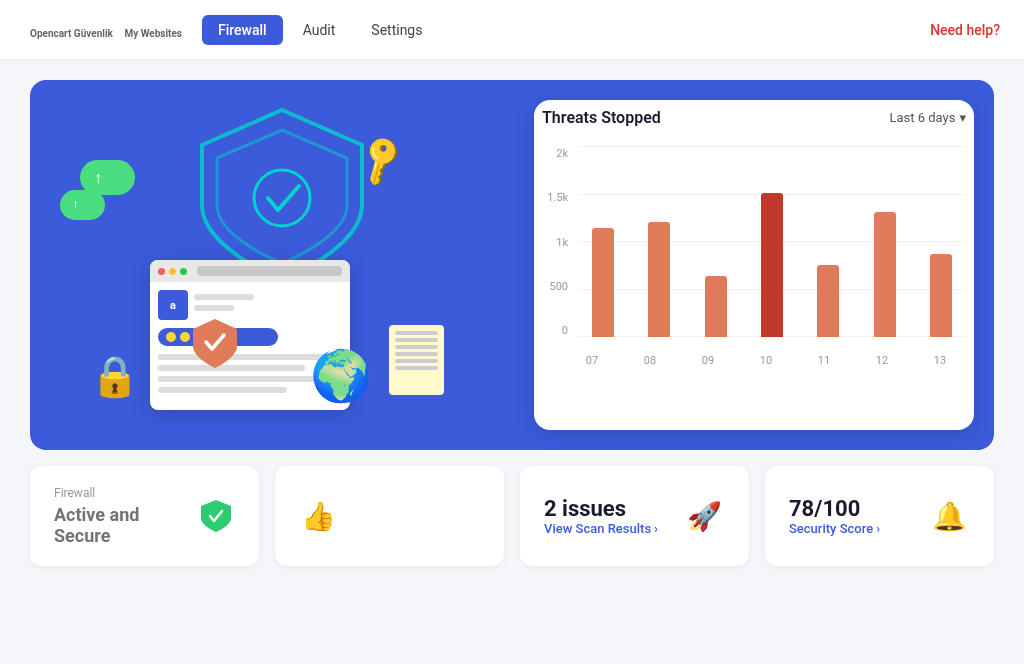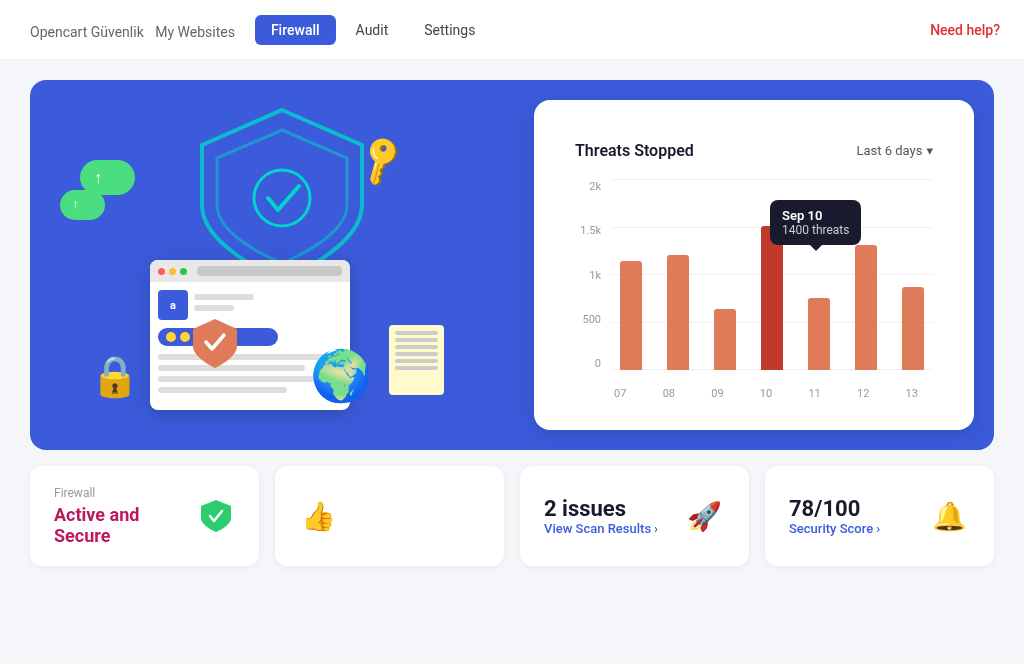--- a/index.html
+++ b/index.html
@@ -21,22 +21,22 @@
       border-bottom: 1px solid #eee;
     }
     .header-logo {
       font-size: 22px;
       font-weight: 700;
       color: #1a1a2e;
       margin-right: 20px;
       white-space: nowrap;
     }
     .header-logo span {
-      font-size: 14px;
-      font-weight: 400;
+      font-size: 10px;
+      font-weight: 700;
       color: #666;
       margin-left: 6px;
     }
     .nav {
       display: flex;
       align-items: center;
       gap: 4px;
       flex: 1;
     }
     .nav-item {
@@ -80,21 +80,21 @@
       position: relative;
       display: flex;
       align-items: center;
       justify-content: center;
     }
 
     
     .chart-card {
       background: #fff;
       border-radius: 16px;
-      padding: 41px;
+      padding: 8px;
       width: 440px;
       margin: 20px 20px 20px 0;
       box-shadow: 0 4px 20px rgba(0,0,0,0.15);
       position: relative;
     }
     .chart-header {
       display: flex;
       justify-content: space-between;
       align-items: center;
       margin-bottom: 20px;
@@ -243,21 +243,21 @@
     }
     .card-left {}
     .card-label {
       font-size: 12px;
       color: #999;
       margin-bottom: 4px;
     }
     .card-value {
       font-size: 18px;
       font-weight: 700;
-      color: #be185d;
+      color: #737373;
     }
     .card-icon {
       width: 40px;
       height: 40px;
       display: flex;
       align-items: center;
       justify-content: center;
       font-size: 22px;
     }
     .card-link {
@@ -449,24 +449,20 @@
         </div>
 
         <div class="grid-lines">
           <div class="grid-line" style="bottom: 0%;"></div>
           <div class="grid-line" style="bottom: 25%;"></div>
           <div class="grid-line" style="bottom: 50%;"></div>
           <div class="grid-line" style="bottom: 75%;"></div>
           <div class="grid-line" style="bottom: 100%;"></div>
         </div>
 
-        <div class="tooltip">
-          <div class="tooltip-date">Sep 10</div>
-          <div class="tooltip-value">1400 threats</div>
-        </div>
 
         <div class="chart-area" id="chart-bars">
             <div class="bar-group">
               <div class="bar" style="height: 108.8px;"></div>
             </div>
             <div class="bar-group">
               <div class="bar" style="height: 115.2px;"></div>
             </div>
             <div class="bar-group">
               <div class="bar" style="height: 60.8px;"></div>

